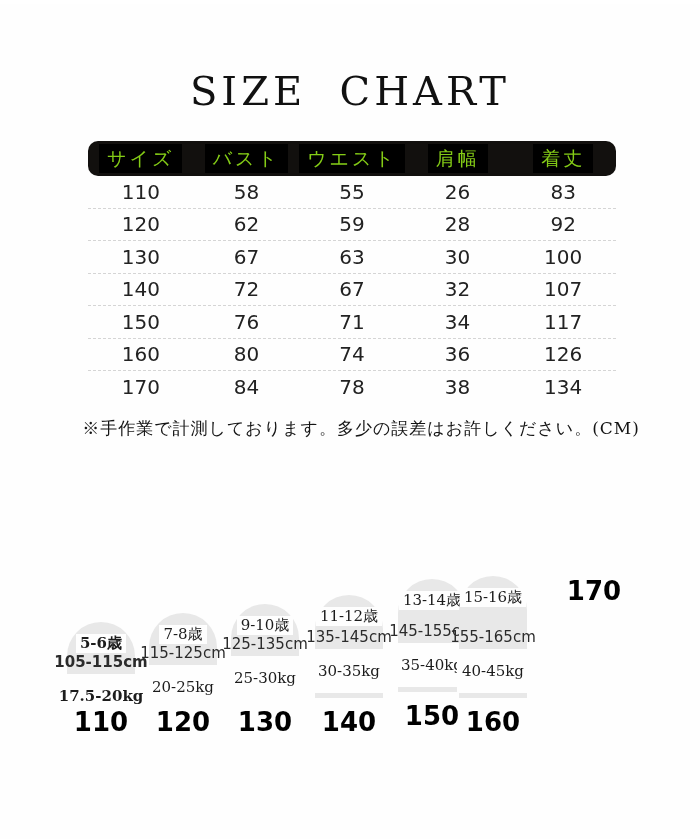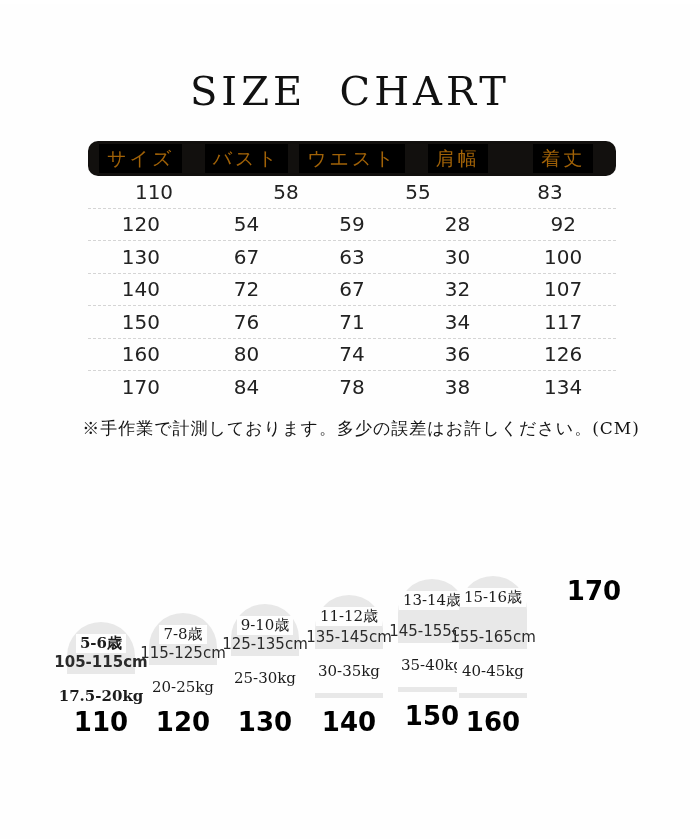--- a/index.html
+++ b/index.html
@@ -16,21 +16,21 @@
     white-space:pre;
   }
   
   .header-bar{
     position:absolute;left:88px;top:137px;width:528px;height:35px;
     background:#12100e;border-radius:10px;
     display:flex;align-items:center;
   }
   .hcell{flex:1;display:flex;justify-content:center;align-items:center;height:100%;}
   .hlabel{
-    background:#000;color:#a16207;
+    background:#000;color:#84cc16;
     font-family:"DejaVu Serif","Liberation Serif",serif;
     font-size:19px;letter-spacing:3px;line-height:27px;
     padding:1px 8px;white-space:nowrap;
   }
   
   .rows{position:absolute;left:88px;top:172px;width:528px;}
   .row{display:flex;height:31.5px;align-items:center;}
   .row:not(:last-child){border-bottom:1px dashed #d5d5d5;}
   .cell{
     flex:1;text-align:center;font-size:20px;color:#222;
@@ -100,25 +100,26 @@
     <div class="hcell">
         <span class="hlabel">着丈</span>
       </div>
   </div>
 
   <div class="rows">
     <div class="row">
       <span class="cell">110</span>
       <span class="cell">58</span>
       <span class="cell">55</span>
+      <span class="cell">26</span>
       <span class="cell">83</span>
     </div>
     <div class="row">
       <span class="cell">120</span>
-      <span class="cell">54</span>
+      <span class="cell">62</span>
       <span class="cell">59</span>
       <span class="cell">28</span>
       <span class="cell">92</span>
     </div>
     <div class="row">
       <span class="cell">130</span>
       <span class="cell">67</span>
       <span class="cell">63</span>
       <span class="cell">30</span>
       <span class="cell">100</span>

